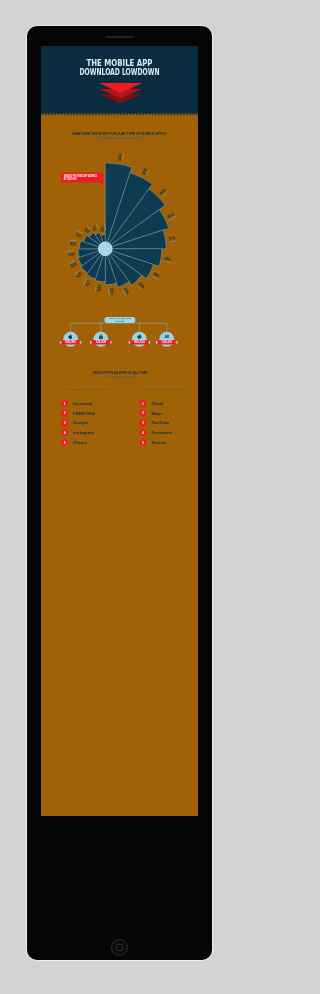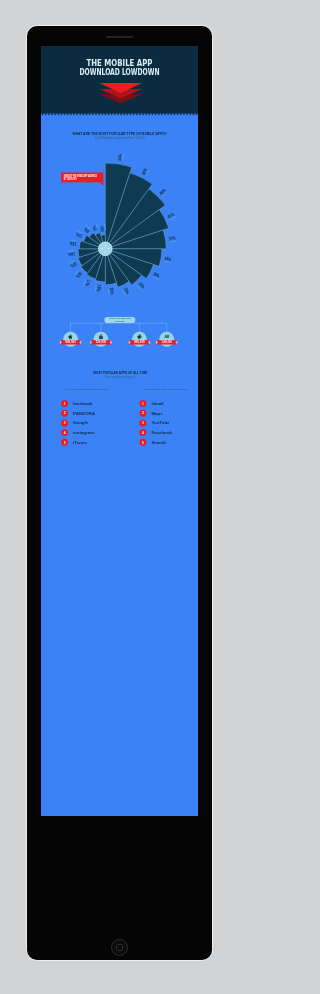--- a/index.html
+++ b/index.html
@@ -2,21 +2,21 @@
 <html><head>
 <meta charset="utf-8">
 <style>
   html,body{margin:0;padding:0;}
   body{width:240px;height:994px;background:#d2d3d5;font-family:"Liberation Sans",sans-serif;overflow:hidden;}
   .tablet{position:absolute;left:27px;top:26px;width:185px;height:934px;background:#050506;border-radius:10px;}
   .tablet:before{content:"";position:absolute;left:-1px;top:-1px;right:-1px;bottom:-1px;border-radius:11px;border:1px solid #eceded;z-index:-1;}
   .speaker{position:absolute;left:79px;top:10px;width:27px;height:2px;background:#232324;border-radius:1px;}
   .home{position:absolute;left:84px;top:913px;width:15px;height:15px;border-radius:50%;background:#0c0c0d;border:1.4px solid #2e2e2f;}
   .home i{position:absolute;left:3.6px;top:3.6px;width:5.5px;height:5.5px;border:1.2px solid #2e2e2f;border-radius:1.5px;}
-  .screen{position:absolute;left:14px;top:19.5px;width:157px;height:770px;background:#3b82f6;overflow:hidden;}
+  .screen{position:absolute;left:14px;top:19.5px;width:157px;height:770px;background:#a16207;overflow:hidden;}
   svg.page{display:block;}
   text{font-family:"Liberation Sans",sans-serif;}
   .cond{font-family:"DejaVu Sans Condensed","Liberation Sans",sans-serif;}
 </style>
 </head>
 <body>
 
 <div class="tablet">
   <div class="speaker"></div>
   <div class="screen">

